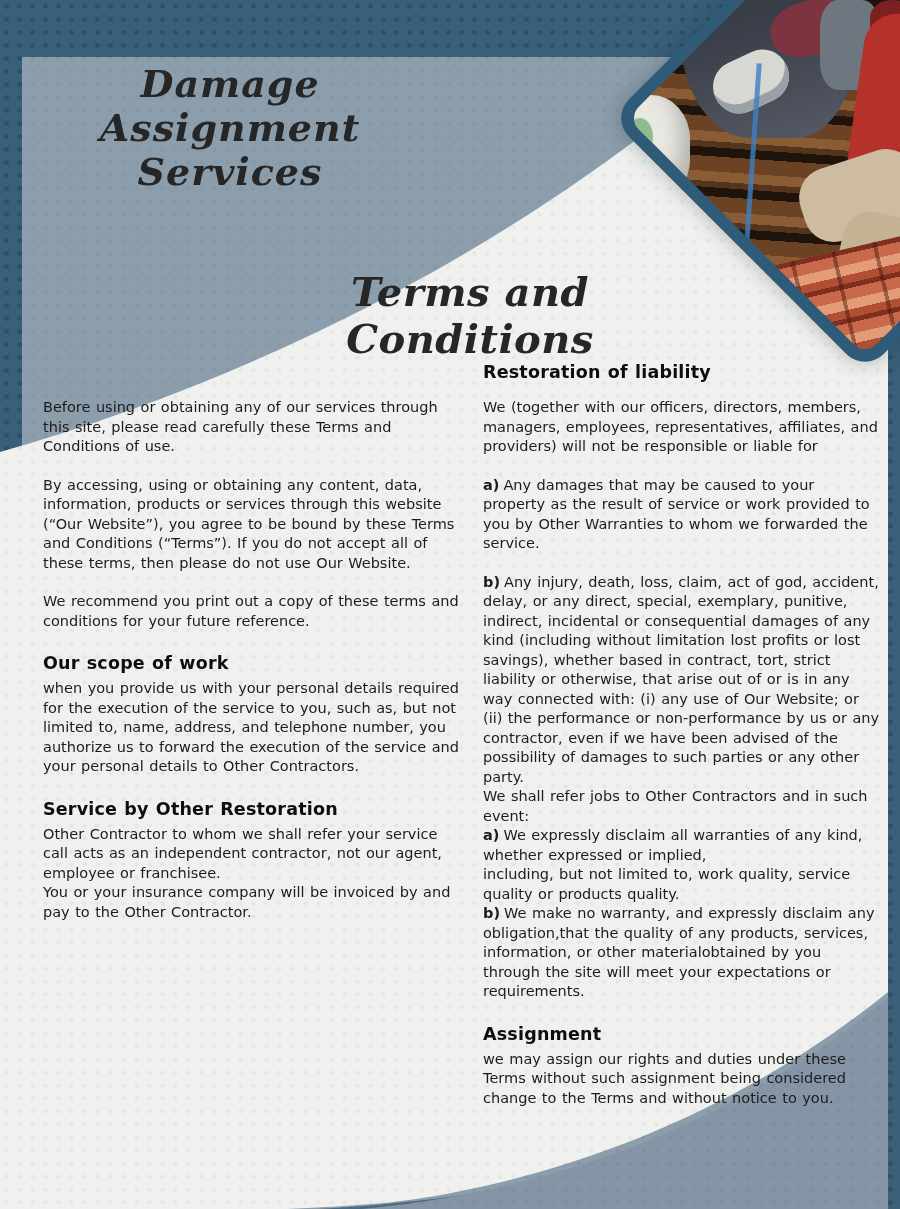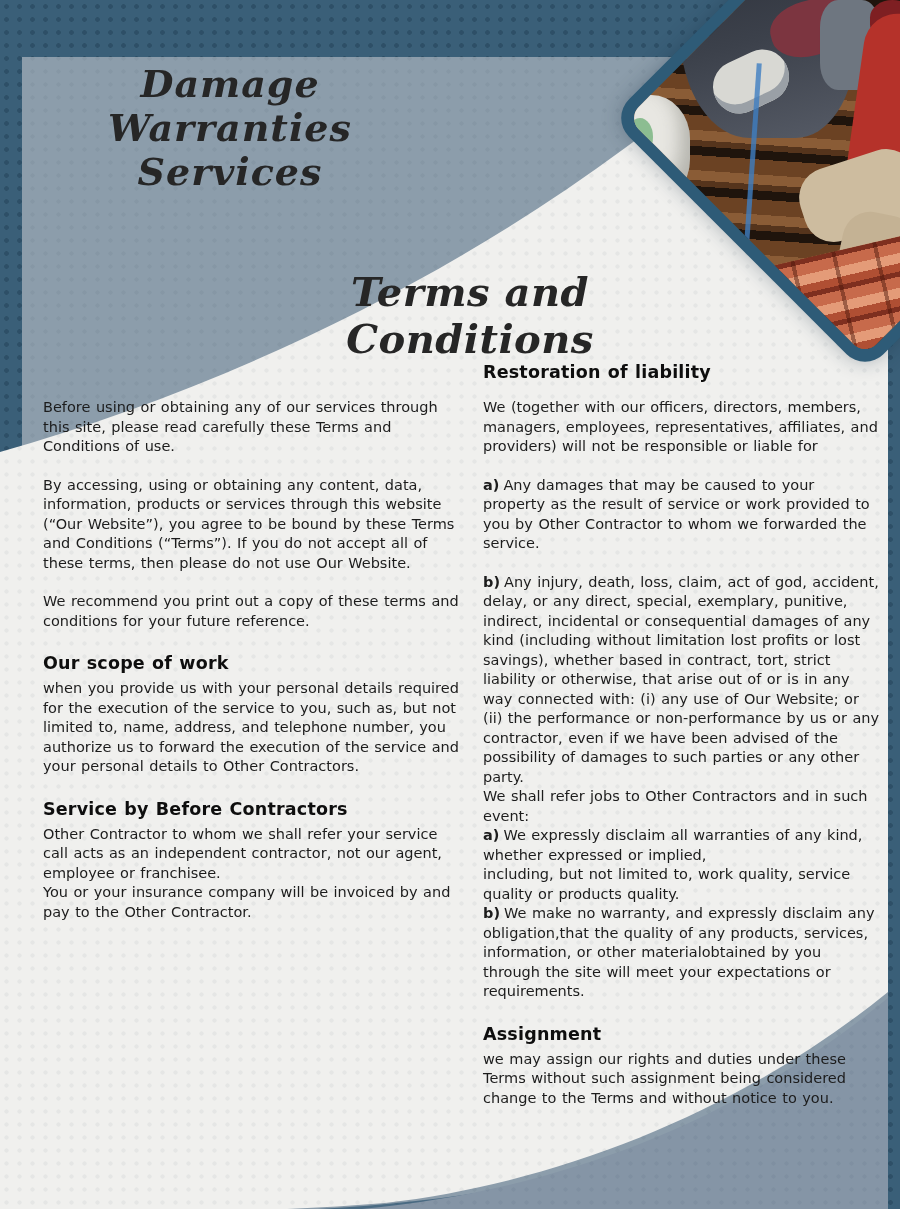--- a/index.html
+++ b/index.html
@@ -86,46 +86,46 @@
       <div class="ph-worker-red"></div>
       <div class="ph-thigh"></div>
       <div class="ph-shin"></div>
       <div class="ph-boot"></div>
       <div class="ph-tiles"></div>
     </div>
   </div>
 </div>
 
 <div class="brand-title">
-  <div>Damage Warranties</div>
+  <div>Damage Assignment</div>
   <div>Services</div>
 </div>
 
 <div class="doc-title">Terms and Conditions</div>
 
 <div class="columns">
 
   <div class="col col-left">
     <p>Before using or obtaining any of our services through this site, please read carefully these Terms and Conditions of use.</p>
     <p>By accessing, using or obtaining any content, data, information, products or services through this website (“Our Website”), you agree to be bound by these Terms and Conditions (“Terms”). If you do not accept all of these terms, then please do not use Our Website.</p>
     <p>We recommend you print out a copy of these terms and conditions for your future reference.</p>
 
     <h3>Our scope of work</h3>
 
     <p class="tight">when you provide us with your personal details required for the execution of the service to you, such as, but not limited to, name, address, and telephone number, you authorize us to forward the execution of the service and your personal details to Other Contractors.</p>
 
-    <h3>Service by Before Contractors</h3>
+    <h3>Service by Other Restoration</h3>
     <p class="tight">Other Contractor to whom we shall refer your service call acts as an independent contractor, not our agent, employee or franchisee.</p>
     <p class="tight">You or your insurance company will be invoiced by and pay to the Other Contractor.</p>
   </div>
 
   <div class="col col-right">
     <h3 class="first">Restoration of liability</h3>
     <p>We (together with our officers, directors, members, managers, employees, representatives, affiliates, and providers) will not be responsible or liable for</p>
-    <p><span class="mk">a)</span><span>Any damages that may be caused to your property as the result of service or work provided to you by Other Contractor to whom we forwarded the service.</span></p>
+    <p><span class="mk">a)</span><span>Any damages that may be caused to your property as the result of service or work provided to you by Other Warranties to whom we forwarded the service.</span></p>
     <p class="tight"><span class="mk">b)</span><span>Any injury, death, loss, claim, act of god, accident, delay, or any direct, special, exemplary, punitive, indirect, incidental or consequential damages of any kind (including without limitation lost profits or lost savings), whether based in contract, tort, strict liability or otherwise, that arise out of or is in any way connected with: (i) any use of Our Website; or (ii) the performance or non-performance by us or any contractor, even if we have been advised of the possibility of damages to such parties or any other party.</span></p>
 
     <p class="tight">We shall refer jobs to Other Contractors and in such event:</p>
     <p class="tight"><span class="mk">a)</span><span>We expressly disclaim all warranties of any kind, whether expressed or implied,</span></p>
     <p class="tight">including, but not limited to, work quality, service quality or products quality.</p>
     <p class="tight"><span class="mk">b)</span><span>We make no warranty, and expressly disclaim any obligation,that the quality of any products, services, information, or other materialobtained by you through the site will meet your expectations or requirements.</span></p>
 
     <h3>Assignment</h3>
     <p class="tight">we may assign our rights and duties under these Terms without such assignment being considered change to the Terms and without notice to you.</p>
   </div>

